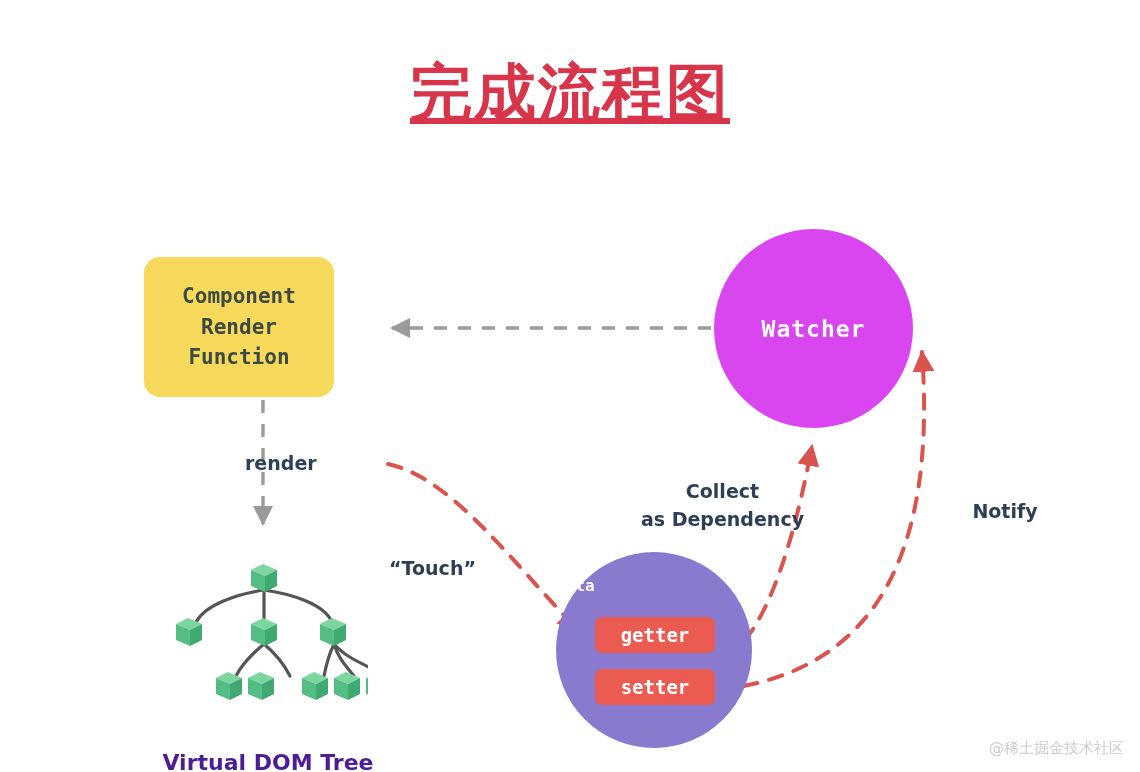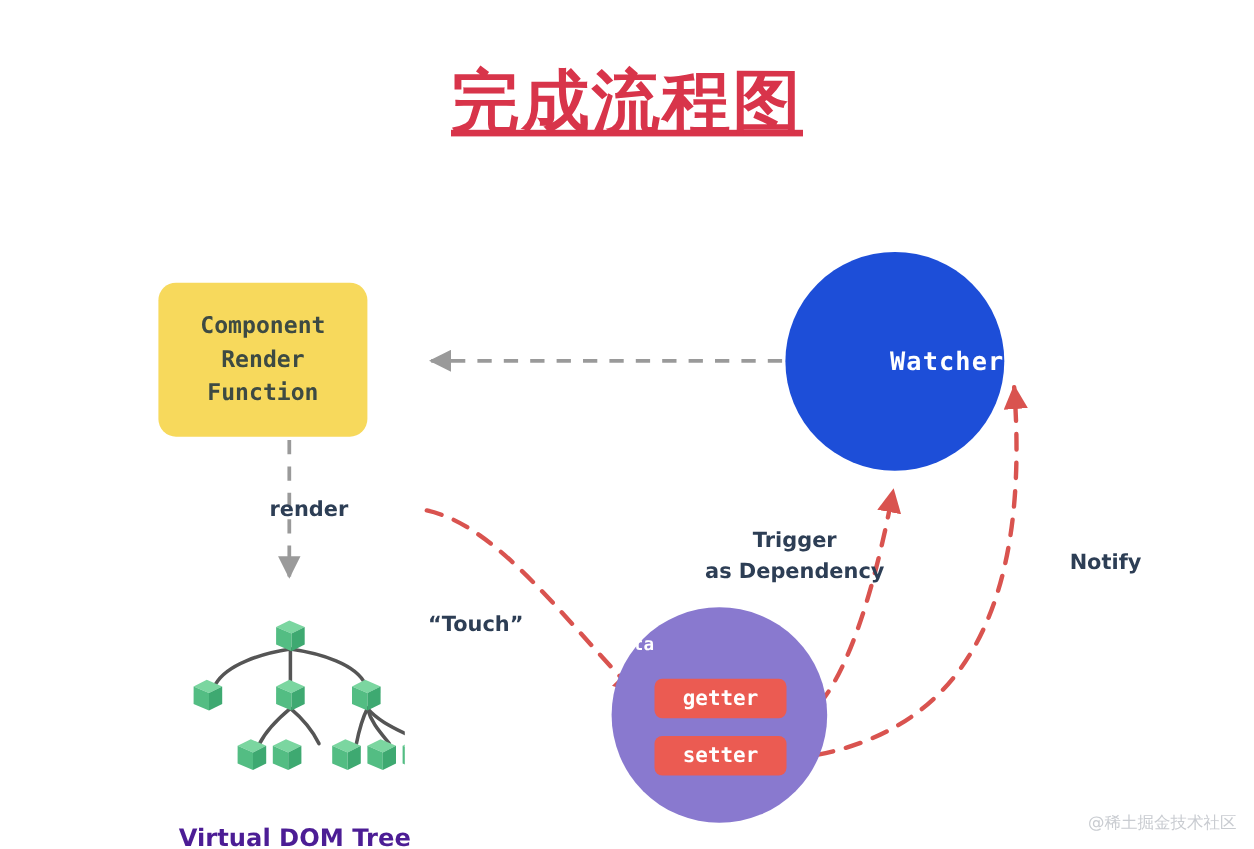--- a/index.html
+++ b/index.html
@@ -65,25 +65,25 @@
     white-space: pre-line;
   }
 
   
   #watcher-circle {
     position: absolute;
     left: 714px;
     top: 229px;
     width: 199px;
     height: 199px;
-    background: #1d4ed8;
+    background: #d946ef;
     border-radius: 50%;
     display: flex;
     align-items: center;
-    justify-content: flex-end;
+    justify-content: center;
   }
   #watcher-circle .circletext {
     font-family: "DejaVu Sans Mono", monospace;
     font-size: 23px;
     font-weight: 700;
     color: #FFFFFF;
     letter-spacing: 1px;
   }
 
   
@@ -212,21 +212,21 @@
   </div>
 
   <div id="data-circle">
     <div id="data-label">Data</div>
     <div id="getter-chip" class="accessor-chip">getter</div>
     <div id="setter-chip" class="accessor-chip">setter</div>
   </div>
 
   <div id="label-render" class="flow-label">render</div>
   <div id="label-touch" class="flow-label">“Touch”</div>
-  <div id="label-collect" class="flow-label">Trigger
+  <div id="label-collect" class="flow-label">Collect
 as Dependency</div>
   <div id="label-notify" class="flow-label">Notify</div>
 
   <svg id="vdom-tree" viewBox="0 0 200 150" xmlns="http://www.w3.org/2000/svg">
 
     <g stroke="#555555" stroke-width="3.2" fill="none" stroke-linecap="round">
       <path d="M 96 30 C 70 34 38 44 28 62"></path>
       <path d="M 96 30 L 96 62"></path>
       <path d="M 96 30 C 124 34 156 44 164 62"></path>
 

